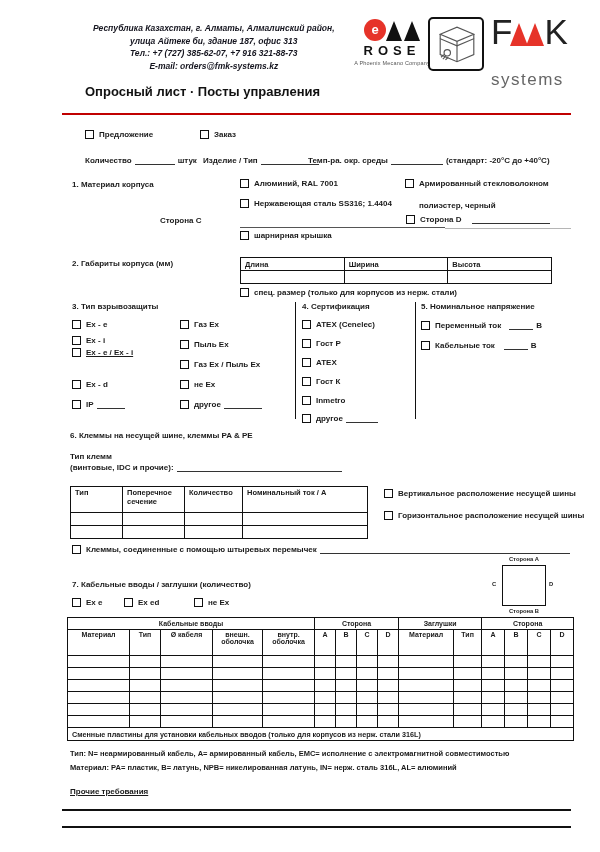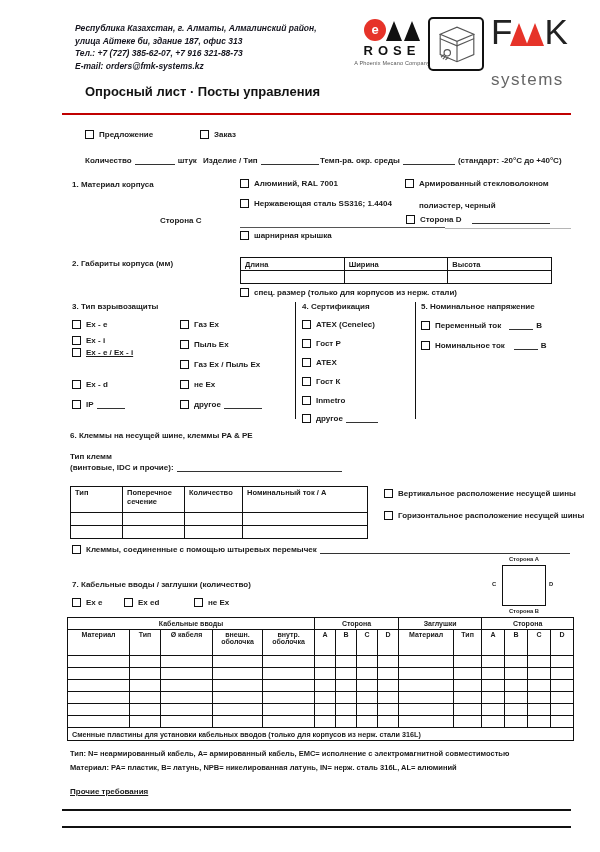--- a/index.html
+++ b/index.html
@@ -54,21 +54,21 @@
   .glands .foot td { text-align:left; padding:1px 4px; font-size:7.2px; height:13px; }
   .sq-diagram { border:1.2px solid #111; background:#fff; }
   .tiny { font-size:5.8px; font-weight:bold; color:#222; }
   .underlined { text-decoration:underline; }
 </style>
 </head>
 <body>
 
 <div class="page">
 
-  <div class="abs address" style="left:75px; top:22px;">
+  <div class="abs address" style="left:93px; top:22px;text-align:center;">
     <div>Республика Казахстан, г. Алматы, Алмалинский район,</div>
     <div>улица Айтеке би, здание 187, офис 313</div>
     <div>Тел.: +7 (727) 385-62-07, +7 916 321-88-73</div>
     <div>E-mail: orders@fmk-systems.kz</div>
   </div>
 
   <div class="abs rose" style="left:349px; top:15px;">
     <div class="rose-mark">
       <div class="rose-circle">e</div>
       <div class="tri-b"></div>
@@ -117,21 +117,21 @@
 
   <div class="abs row lbl" style="left:85px; top:156px;">
     <span>Количество</span>
     <span class="blank" style="width:40px;"></span>
     <span>штук</span>
   </div>
   <div class="abs row lbl" style="left:203px; top:156px;">
     <span>Изделие / Тип</span>
     <span class="blank" style="width:58px;"></span>
   </div>
-  <div class="abs row lbl" style="left:320px; top:156px;">
+  <div class="abs row lbl" style="left:308px; top:156px;">
     <span>Темп-ра. окр. среды</span>
     <span class="blank" style="width:52px;"></span>
     <span>(стандарт: -20°C до +40°C)</span>
   </div>
 
   <div class="abs lbl" style="left:72px; top:180px;">1. Материал корпуса</div>
   <div class="abs row" style="left:240px; top:179px;">
     <span class="cb"></span>
     <span class="lbl">Алюминий, RAL 7001</span>
   </div>
@@ -253,21 +253,21 @@
 
   <div class="abs lbl" style="left:421px; top:302px;">5. Номинальное напряжение</div>
   <div class="abs row" style="left:421px; top:321px;">
     <span class="cb"></span>
       <span class="lbl">Переменный ток</span>
     <span class="blank" style="width:24px; margin-left:8px;"></span>
     <span class="lbl">В</span>
   </div>
   <div class="abs row" style="left:421px; top:341px;">
     <span class="cb"></span>
-      <span class="lbl">Номинальное ток</span>
+      <span class="lbl">Кабельные ток</span>
     <span class="blank" style="width:24px; margin-left:9px;"></span>
     <span class="lbl">В</span>
   </div>
 
   <div class="abs lbl" style="left:70px; top:431px;">6. Клеммы на несущей шине, клеммы PA &amp; PE</div>
   <div class="abs lbl" style="left:70px; top:452px;">Тип клемм</div>
   <div class="abs row lbl" style="left:70px; top:463px;">
     <span>(винтовые, IDC и прочие):</span>
     <span class="blank" style="width:165px;"></span>
   </div>

